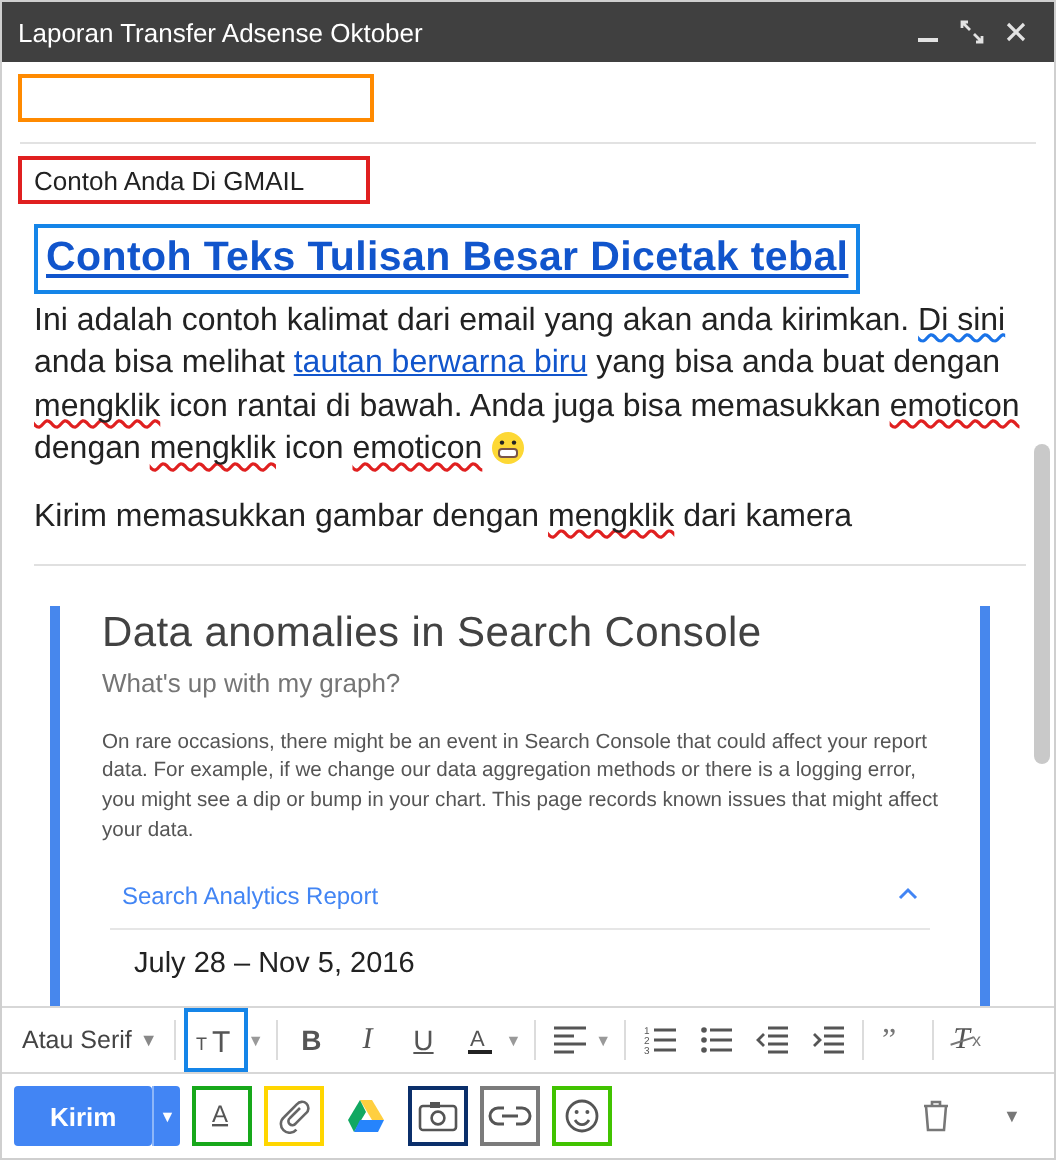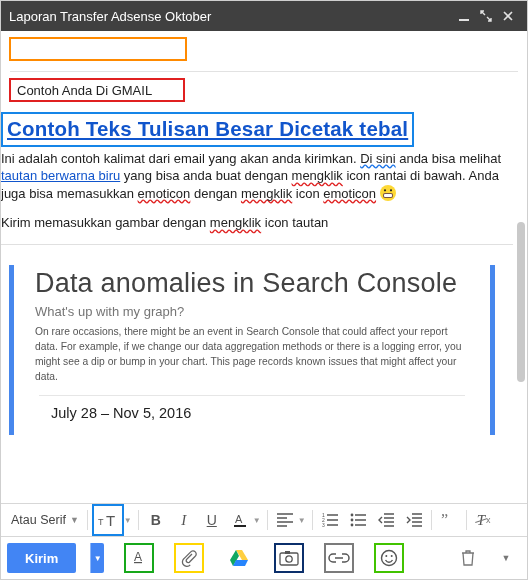--- a/index.html
+++ b/index.html
@@ -12,43 +12,43 @@
   .titlebar .winbtn { width: 22px; height: 22px; display: flex; align-items: center; justify-content: center; cursor: pointer; opacity: .85; }
   .titlebar .winbtn svg { display: block; }
 
   
   .headerfields { padding: 6px 8px 2px 8px; }
   .recip-box { border: 2px solid #ff8a00; height: 24px; display: flex; align-items: center; padding: 0 4px; font-size: 12.5px; color:#555; width: 178px; }
   .sep { border-bottom: 1px solid #e2e2e2; margin: 10px 1px 6px 1px; }
   .subj-box { border: 2px solid #e02020; height: 24px; display: flex; align-items: center; padding: 0 6px; font-size: 13px; color:#222; width: 176px; }
 
   
-  .bodyarea { flex: 1; overflow: hidden; position: relative; padding: 8px 14px 0 0; font-size: 13px; line-height: 1.35; }
+  .bodyarea { flex: 1; overflow: hidden; position: relative; padding: 8px 14px 0 16px; font-size: 13px; line-height: 1.35; }
   .scrollbar { position: absolute; right: 2px; top: 8px; bottom: 2px; width: 8px; }
   .scrollbar .thumb { position: absolute; left: 0; right: 0; top: 110px; height: 160px; background: #c9c9c9; border-radius: 4px; }
 
   .bigline-box { border: 2px solid #1585e8; display: inline-block; padding: 1px 4px 2px 4px; }
   .bigline { font-weight: 700; font-size: 20.5px; color: #1155cc; text-decoration: underline; letter-spacing: .2px; }
 
-  .para { margin-top: 3px; font-size: 13px; color:#222; }
+  .para { margin-top: 3px; font-size: 16px; color:#222; }
   .wavy-r { text-decoration: underline wavy #e02020; text-decoration-skip-ink: none; }
   .wavy-b { text-decoration: underline wavy #1a73e8; text-decoration-skip-ink: none; }
   .link { color: #1155cc; text-decoration: underline; }
   .emoji { display:inline-block; width:16px; height:16px; vertical-align:-3px; }
   .emoji .face{fill:#fdd835;} .emoji .mouth{fill:#795548;} .emoji .teeth{fill:#fff;} .emoji .eye{fill:#232323;}
 
   
   .preview { margin-top: 12px; border-top: 1px solid #e0e0e0; padding: 14px 0 0 0; }
   .preview-pad { padding: 0 18px 0 8px; }
   .columns { position: relative; padding: 0 12px; }
   .columns::before, .columns::after { content:""; position:absolute; top:0; bottom:0; width:5px; background:#4787ed; }
   .columns::before{ left:0; } .columns::after{ right:0; }
 
-  .prev-title { font-size: 27px; color:#424242; letter-spacing:.2px; margin: 6px 4px 2px 14px; font-weight:400; }
-  .prev-sub { font-size: 13px; color:#757575; margin: 0 4px 4px 14px; }
+  .prev-title { font-size: 21px; color:#424242; letter-spacing:.2px; margin: 6px 4px 2px 14px; font-weight:400; }
+  .prev-sub { font-size: 13px; color:#757575; margin: 0 4px 14px 14px; }
   .prev-desc { font-size: 10.3px; color:#555; margin: 0 14px 10px 14px; line-height:1.45; }
 
   .accordion { margin: 0 18px; }
   .acc-head { display:flex; align-items:center; justify-content:space-between; padding:6px 6px; color:#4285f4; font-size:12px; cursor:pointer; }
   .acc-head .chev { color:#4285f4; }
   .acc-sep { border-top:1px solid #e6e6e6; margin: 2px 0 8px 0; }
   .acc-item { padding: 0 8px 10px 12px; }
   .acc-range { font-size: 14.5px; color:#222; margin-bottom:2px; }
   .acc-range .note { font-weight:400; }
   .acc-small { font-size: 9.8px; color:#666; line-height:1.4; }
@@ -59,21 +59,21 @@
   .fontdrop .caret{ font-size:9px; color:#888; }
   .divider{ width:1px; height:20px; background:#dcdcdc; margin:0 2px; }
   .fmtbtn { width:26px; height:26px; display:flex; align-items:center; justify-content:center; color:#555; cursor:pointer; border-radius:2px; }
   .fmtbtn svg{ display:block; }
   .box-blue { border:2px solid #1585e8; padding:1px; }
   .caret-sm { font-size:8px; color:#999; margin-left:-2px; margin-right:2px; cursor:pointer; }
   .spacer { flex:1; }
   .tx-clear{ font-style:italic; font-family:"Times New Roman",serif; font-size:15px; position:relative;}
   .tx-clear::after{content:"";position:absolute;left:-2px;right:-2px;top:50%;height:1px;background:#777;transform:rotate(-18deg);}
 
-  .sendbar { height:42px; display:flex; align-items:center; padding:0 6px; gap:20px; }
+  .sendbar { height:42px; display:flex; align-items:center; padding:0 6px; gap:6px; }
   .sendbtn { background:#4285f4; color:#fff; font-weight:700; font-size:13px; padding:0 18px; height:30px; display:flex; align-items:center; border-radius:2px; cursor:pointer; }
   .sendcaret { width:14px; height:30px; background:#4285f4; display:flex; align-items:center; justify-content:center; color:#fff; border-left:1px solid rgba(255,255,255,.4); border-radius:0 2px 2px 0; margin-left:-6px; cursor:pointer; font-size:8px; }
   .ico { width:30px; height:30px; display:flex; align-items:center; justify-content:center; cursor:pointer; }
   .ico svg{display:block;}
   .box-green{ border:2px solid #17a81a; }
   .box-yellow{ border:2px solid #ffd600; }
   .box-dblue{ border:2px solid #0b2f6b; }
   .box-gray{ border:2px solid #7b7b7b; }
   .box-lgreen{ border:2px solid #41c300; }
 
@@ -125,32 +125,40 @@
       <svg class="emoji" viewBox="0 0 16 16">
           <circle class="face" cx="8" cy="8" r="8"></circle>
           <rect class="mouth" x="3" y="8" width="10" height="5" rx="2"></rect>
           <rect class="teeth" x="4" y="9" width="8" height="3" rx="1"></rect>
           <circle class="eye" cx="5" cy="5.3" r="1.1"></circle>
           <circle class="eye" cx="11" cy="5.3" r="1.1"></circle>
         </svg>
     </div>
 
     <div class="para" style="margin-top:12px">
-      <span>Kirim memasukkan gambar dengan </span><span class="wavy-r">mengklik</span><span> icon tautan</span>
+      <span>Kirim memasukkan gambar dengan </span><span class="wavy-r">mengklik</span><span> dari kamera</span>
     </div>
 
     
     <div class="preview">
       <div class="preview-pad">
         <div class="columns">
           <div class="prev-title">Data anomalies in Search Console</div>
           <div class="prev-sub">What's up with my graph?</div>
           <div class="prev-desc">On rare occasions, there might be an event in Search Console that could affect your report data. For example, if we change our data aggregation methods or there is a logging error, you might see a dip or bump in your chart. This page records known issues that might affect your data.</div>
 
           <div class="accordion">
+            <div class="acc-head">
+              <span>Search Analytics Report</span>
+              <span class="chev">
+                <svg width="10" height="10" viewBox="0 0 10 10">
+                    <path d="M1 7l4-4 4 4" stroke="#4285f4" stroke-width="1.5" fill="none"></path>
+                  </svg>
+              </span>
+            </div>
             <div class="acc-sep"></div>
 
 
             <div class="acc-item">
               <div class="acc-range">
                 <span>July 28 – Nov 5, 2016</span>
               </div>
             </div>
           </div>
         </div>

